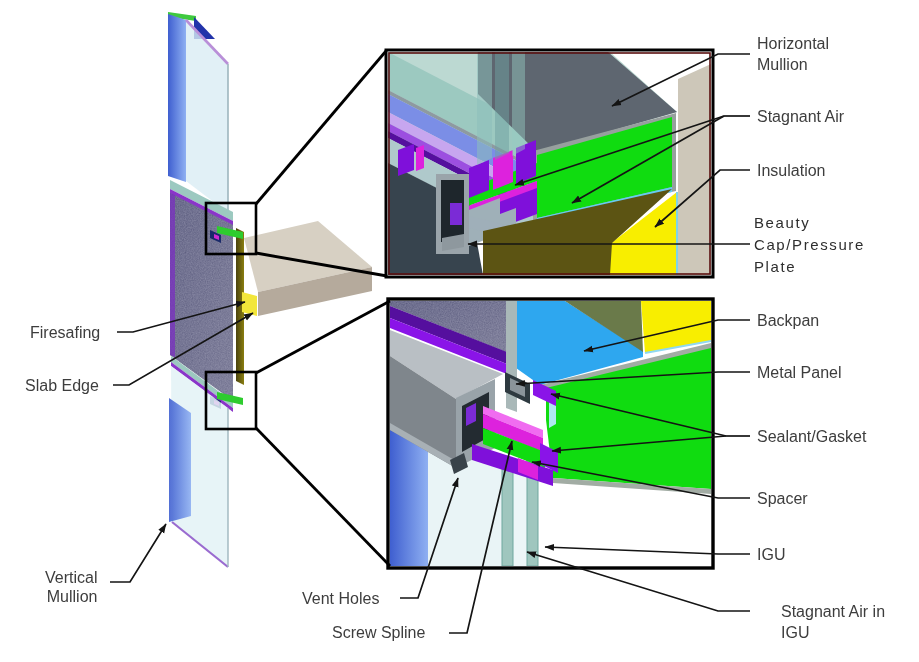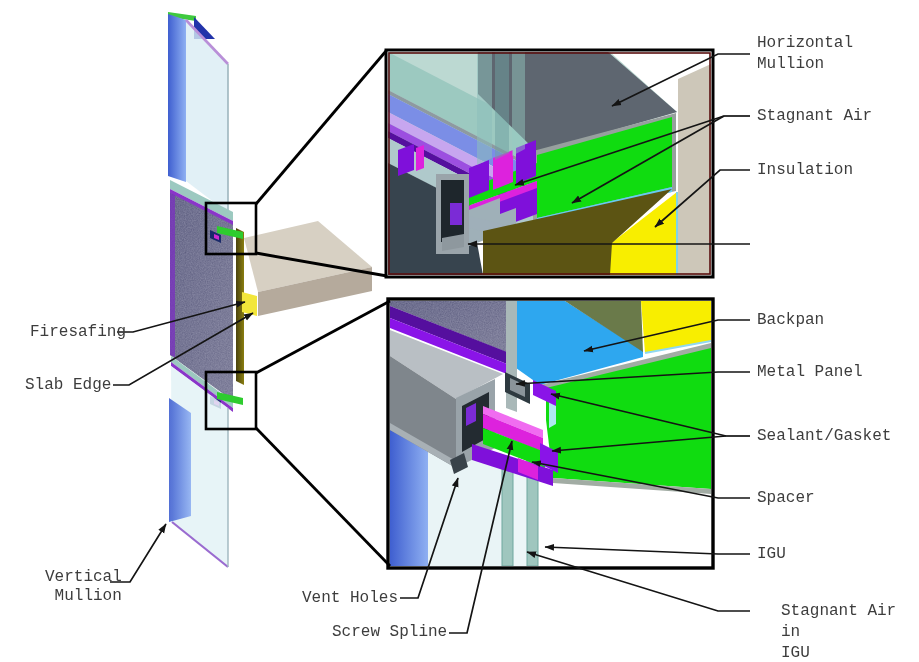--- a/index.html
+++ b/index.html
@@ -1,17 +1,17 @@
 <!DOCTYPE html>
 <html style="--green: #10DC10; --yellow: #F8EE00; --olive: #5C5413; --olive-green: #6A7A4A; --azure: #2EA7EF; --magenta: #DD22DD; --pink: #F06CF0; --purple: #7F10DA; --dark-purple: #550F9E; --bright-purple: #8A14E8; --periwinkle: #7B8EE6; --lavender: #C7A6EF; --seafoam: #9CC9C0; --seafoam-light: #BCD9D2; --teal-glass: #9FC6BE; --slate-light: #AFC9CB; --slate-dark: #37444E; --gray-metal: #7F868C; --gray-light: #A8B0B5; --mullion-gray: #5E6670; --granite: #5F607E; --concrete: #CDC7B9; --slab-top: #D7D0C3; --slab-front: #B5AA9C; --blue-mullion: #5B82E8; --blue-pane: #6F9BEF; --glass-pale: #E9F4F6; --cyan-line: #66CCF2; --line-black: #141414; --box-border-red: #5A1010;"><head>
 <meta charset="utf-8">
 <style>
   html,body{margin:0;padding:0;background:#fff;}
   .figure{position:relative;width:919px;height:662px;background:#fff;overflow:hidden;
-          font-family:Liberation Mono, monospace;}
+          font-family:Liberation Sans, sans-serif;}
   .figure svg{position:absolute;left:0;top:0;}
   .lbl{position:absolute;color:#3d3d3d;font-size:16px;line-height:21px;white-space:pre-line;}
   .lbl.spaced{font-size:15px;letter-spacing:1.6px;line-height:22px;color:#2e2e2e;}
   .lbl.small-left{line-height:19px;text-align:right;}
 </style>
 </head>
 <body>
 
 <div class="figure">
 
@@ -224,20 +224,23 @@
     <path d="M110,582 H130 L166,524" marker-end="url(#arr)"></path>
     <path d="M400,598 H418 L458,478" marker-end="url(#arr)"></path>
     <path d="M449,633 H467 L512,441" marker-end="url(#arr)"></path>
   </g>
 </svg>
 
 <div class="lbl" style="left:757px;top:33px;">Horizontal
 Mullion</div>
 <div class="lbl" style="left:757px;top:106px;">Stagnant Air</div>
 <div class="lbl" style="left:757px;top:160px;">Insulation</div>
+<div class="lbl spaced" style="left:754px;top:212px;">Beauty
+Cap/Pressure
+Plate</div>
 <div class="lbl" style="left:757px;top:310px;">Backpan</div>
 <div class="lbl" style="left:757px;top:362px;">Metal Panel</div>
 <div class="lbl" style="left:757px;top:426px;">Sealant/Gasket</div>
 <div class="lbl" style="left:757px;top:488px;text-align:center;">Spacer</div>
 <div class="lbl" style="left:757px;top:544px;">IGU</div>
 <div class="lbl" style="left:757px;top:601px;margin-left:24px;">Stagnant Air in
 IGU</div>
 <div class="lbl" style="left:30px;top:322px;">Firesafing</div>
 <div class="lbl" style="left:25px;top:375px;">Slab Edge</div>
 <div class="lbl small-left" style="left:45px;top:568px;">Vertical

